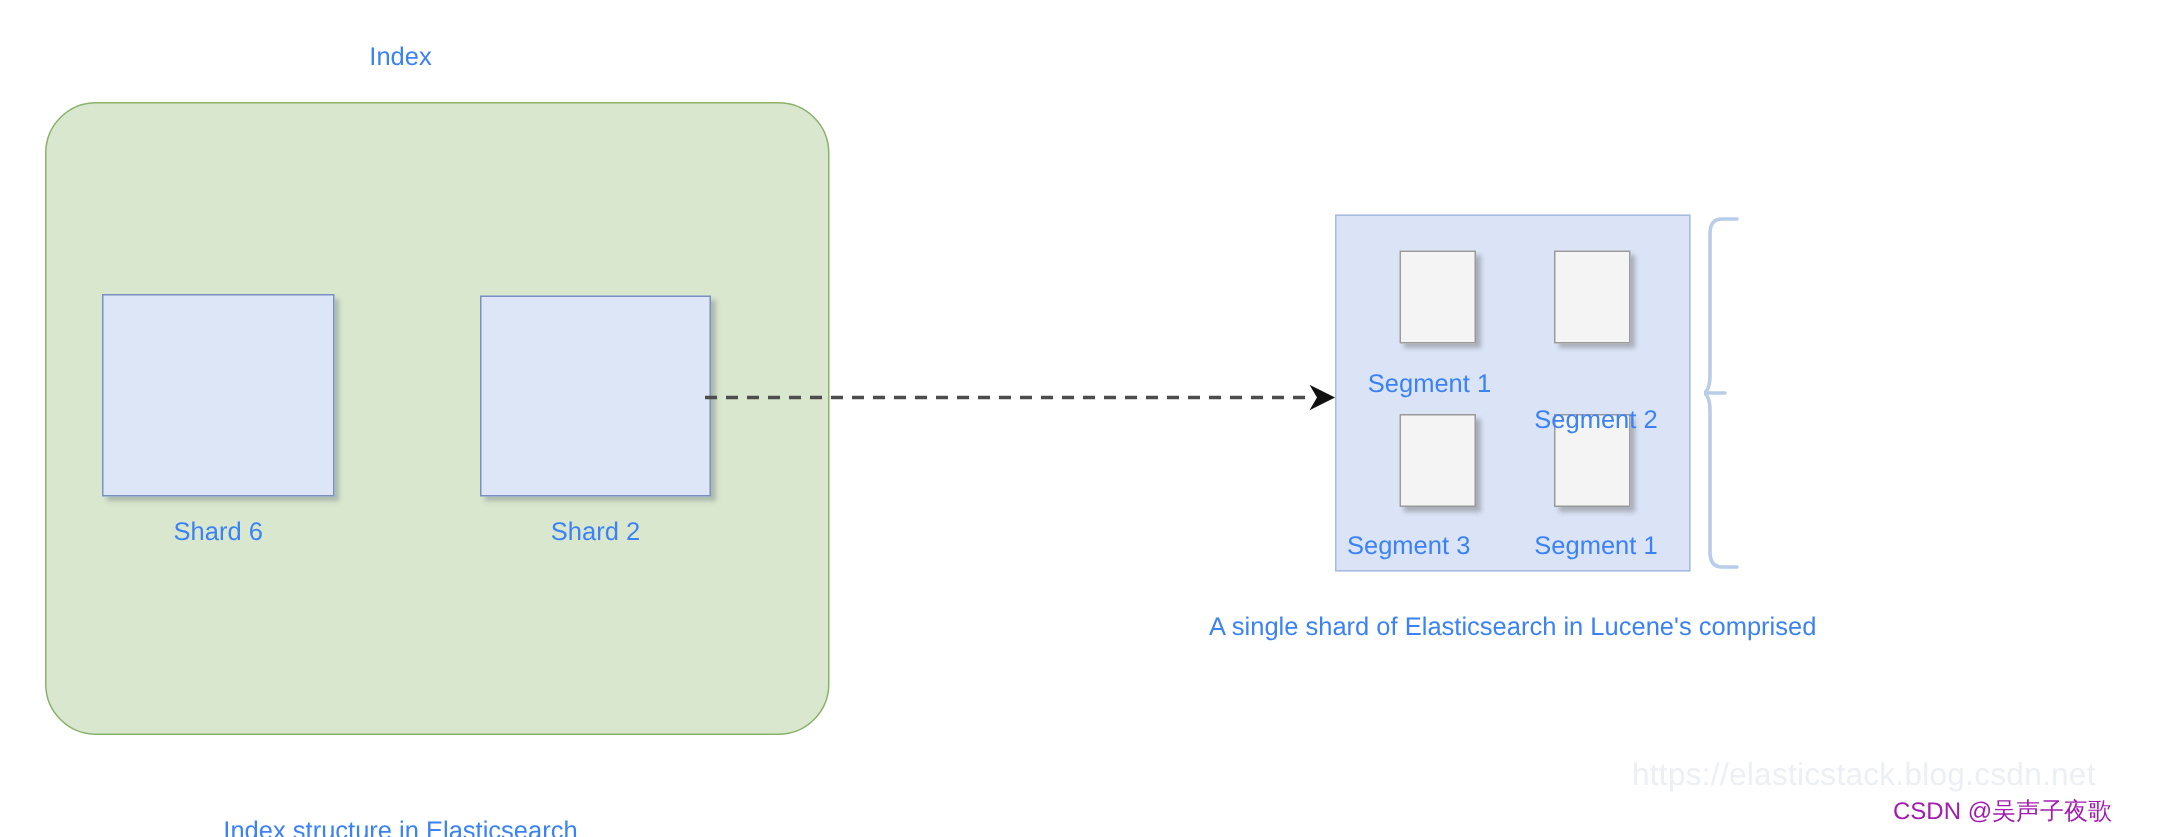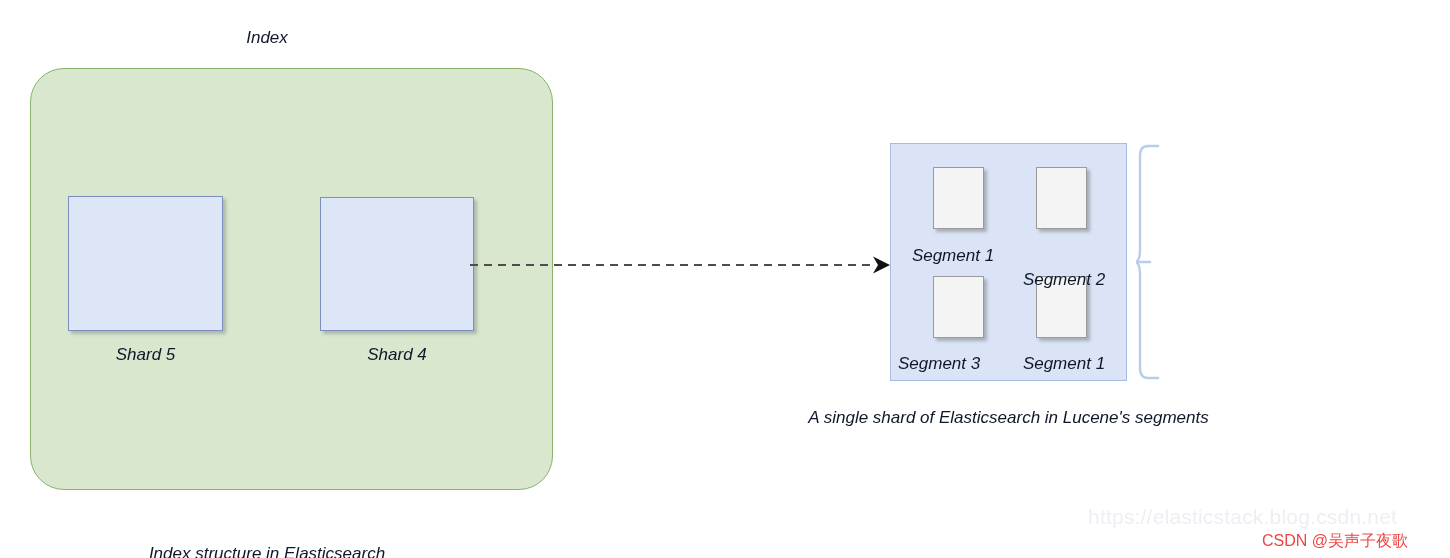--- a/index.html
+++ b/index.html
@@ -14,25 +14,24 @@
     position: relative;
     width: 1450px;
     height: 558px;
     background: #ffffff;
     overflow: hidden;
   }
 
   
   .lbl {
     position: absolute;
-    color: #0f172a;
+    color: #3b82f6;
     font-size: 17px;
     line-height: 21px;
     white-space: pre;
-    font-style: italic;
   }
   .lbl-center {
     text-align: center;
   }
 
   
   #index-title {
     left: 0px;
     top: 27px;
     width: 534px;
@@ -143,59 +142,59 @@
     font-size: 21px;
     color: #eceff3;
     white-space: pre;
     letter-spacing: 0.2px;
   }
   #watermark-author {
     position: absolute;
     left: 1262px;
     top: 531px;
     font-size: 16px;
-    color: #ef4444;
+    color: #a21caf;
     white-space: pre;
   }
 </style>
 </head>
 <body>
 
 <div id="canvas">
 
   <div class="lbl lbl-center" id="index-title">Index</div>
 
   <div id="index-container"></div>
 
   <div class="shard-box" id="shard-1-box"></div>
-  <div class="lbl" id="shard-1-label">Shard 5</div>
+  <div class="lbl" id="shard-1-label">Shard 6</div>
 
   <div class="shard-box" id="shard-2-box"></div>
-  <div class="lbl" id="shard-2-label">Shard 4</div>
+  <div class="lbl" id="shard-2-label">Shard 2</div>
 
   <div class="lbl lbl-center" id="index-caption">Index structure in Elasticsearch</div>
 
   <svg id="arrow-connector" viewBox="0 0 425 32" width="425" height="32">
     <line x1="0" y1="15" x2="405" y2="15" stroke="#4d4d4d" stroke-width="2.2" stroke-dasharray="8,6"></line>
     <polygon points="403,6.5 420,15 403,23.5 408,15" fill="#111111"></polygon>
   </svg>
 
   <div id="lucene-container"></div>
 
   <div class="segment-box" id="segment-1-box"></div>
   <div class="segment-box" id="segment-2-box"></div>
   <div class="segment-box" id="segment-3-box"></div>
   <div class="segment-box" id="segment-4-box"></div>
 
   <div class="lbl" id="segment-1-label">Segment 1</div>
   <div class="lbl" id="segment-2-label">Segment 2</div>
   <div class="lbl" id="segment-3-label">Segment 3</div>
   <div class="lbl" id="segment-4-label">Segment 1</div>
 
-  <div class="lbl lbl-center" id="lucene-caption">A single shard of Elasticsearch in Lucene's segments</div>
+  <div class="lbl lbl-center" id="lucene-caption">A single shard of Elasticsearch in Lucene's comprised</div>
 
   <svg id="brace-connector" viewBox="0 0 46 240" width="46" height="240">
     <path d="M22,4 L12,4 Q4,4 4,14 L4,108 Q4,118 0,120 Q4,122 4,132 L4,226 Q4,236 12,236 L22,236" fill="none" stroke="#b8cde8" stroke-width="2.4" stroke-linecap="round" stroke-linejoin="round"></path>
     <line x1="0" y1="120" x2="14" y2="120" stroke="#b8cde8" stroke-width="2.4" stroke-linecap="round"></line>
   </svg>
 
   <div id="watermark-url">https://elasticstack.blog.csdn.net</div>
   <div id="watermark-author">CSDN @吴声子夜歌</div>
 
 </div>

